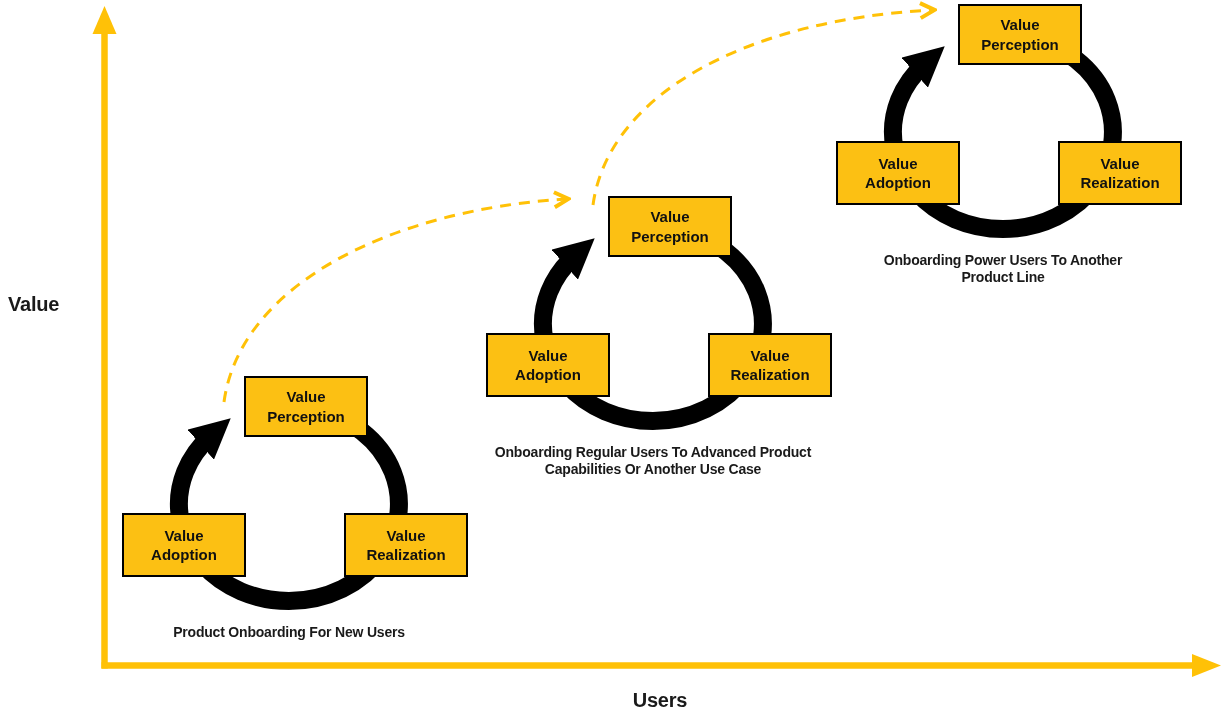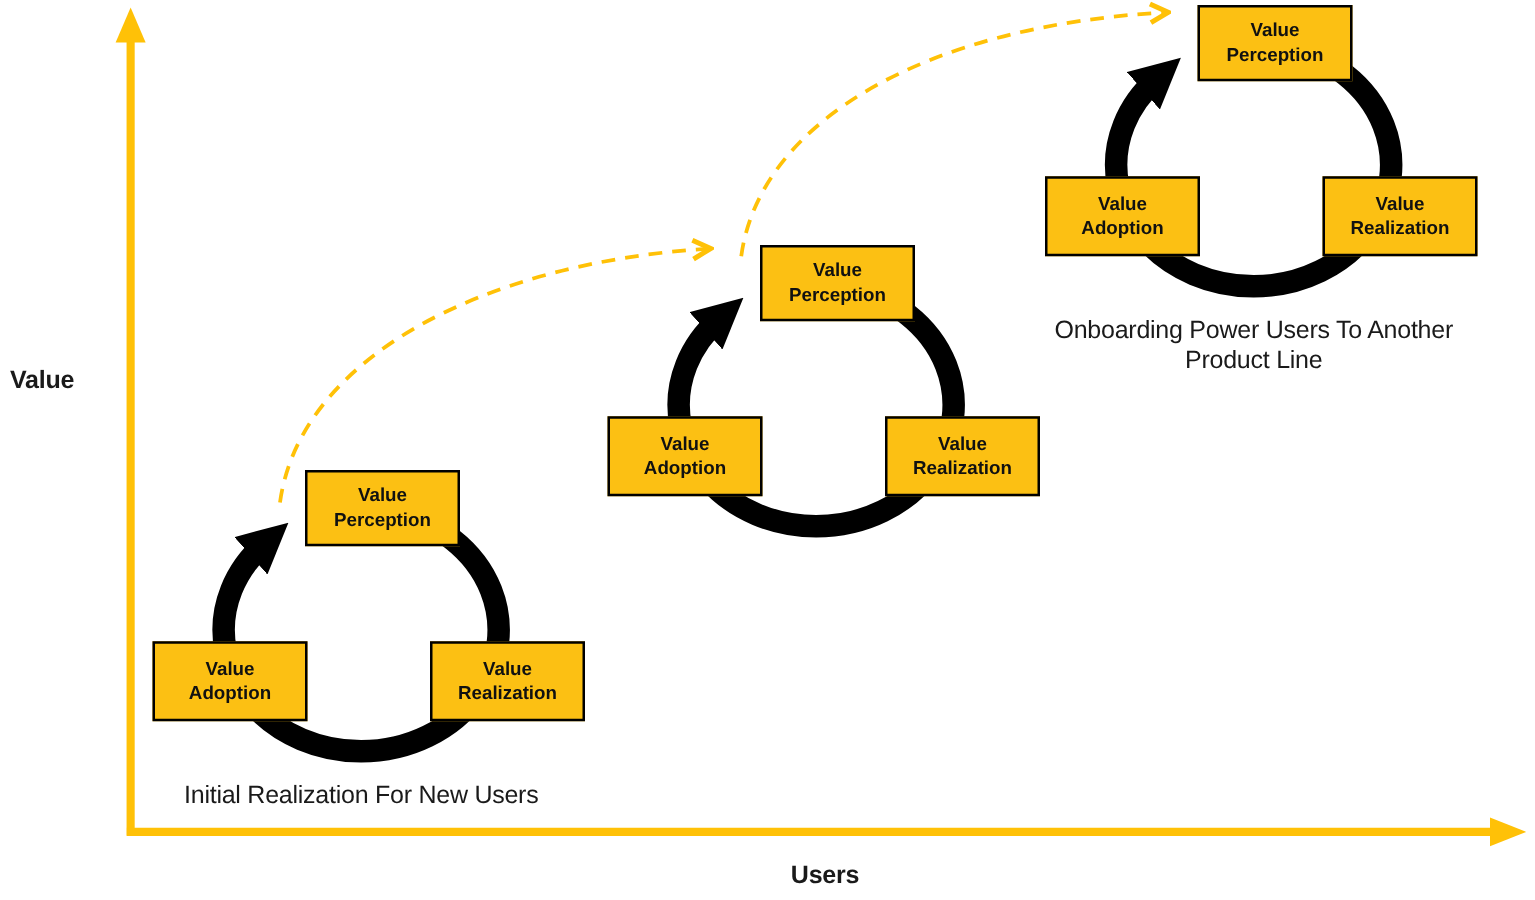--- a/index.html
+++ b/index.html
@@ -72,22 +72,22 @@
   .perception  { left: 145px; top: 7px;   }
   .adoption    { left: 23px;  top: 144px; height: 64px; }
   .realization { left: 245px; top: 144px; height: 64px; }
 
   .caption {
     position: absolute;
     left: -35px;
     top: 255px;
     width: 450px;
     text-align: center;
-    font-size: 20px;
-    font-weight: normal;
+    font-size: 14px;
+    font-weight: bold;
     line-height: 1.22;
     color: #1a1a1a;
     letter-spacing: -0.2px;
     white-space: pre-line;
   }
 </style>
 </head>
 <body>
 
 <div id="stage">
@@ -116,33 +116,35 @@
   <div class="cycle c1">
     <svg class="ring-svg" viewBox="0 0 380 310" xmlns="http://www.w3.org/2000/svg">
       <path class="ring-path" d="M165.3,40.5 A110,97 0 1 1 112.2,66.4" marker-end="url(#ringArrow)"></path>
     </svg>
     <div class="vbox perception">Value
 Perception</div>
     <div class="vbox adoption">Value
 Adoption</div>
     <div class="vbox realization">Value
 Realization</div>
-    <div class="caption">Initial Realization For New Users</div>
+    <div class="caption">Product Onboarding For New Users</div>
   </div>
 
   <div class="cycle c2">
     <svg class="ring-svg" viewBox="0 0 380 310" xmlns="http://www.w3.org/2000/svg">
       <path class="ring-path" d="M165.3,40.5 A110,97 0 1 1 112.2,66.4" marker-end="url(#ringArrow)"></path>
     </svg>
     <div class="vbox perception">Value
 Perception</div>
     <div class="vbox adoption">Value
 Adoption</div>
     <div class="vbox realization">Value
 Realization</div>
+    <div class="caption">Onboarding Regular Users To Advanced Product
+Capabilities Or Another Use Case</div>
   </div>
 
   <div class="cycle c3">
     <svg class="ring-svg" viewBox="0 0 380 310" xmlns="http://www.w3.org/2000/svg">
       <path class="ring-path" d="M165.3,40.5 A110,97 0 1 1 112.2,66.4" marker-end="url(#ringArrow)"></path>
     </svg>
     <div class="vbox perception">Value
 Perception</div>
     <div class="vbox adoption">Value
 Adoption</div>

